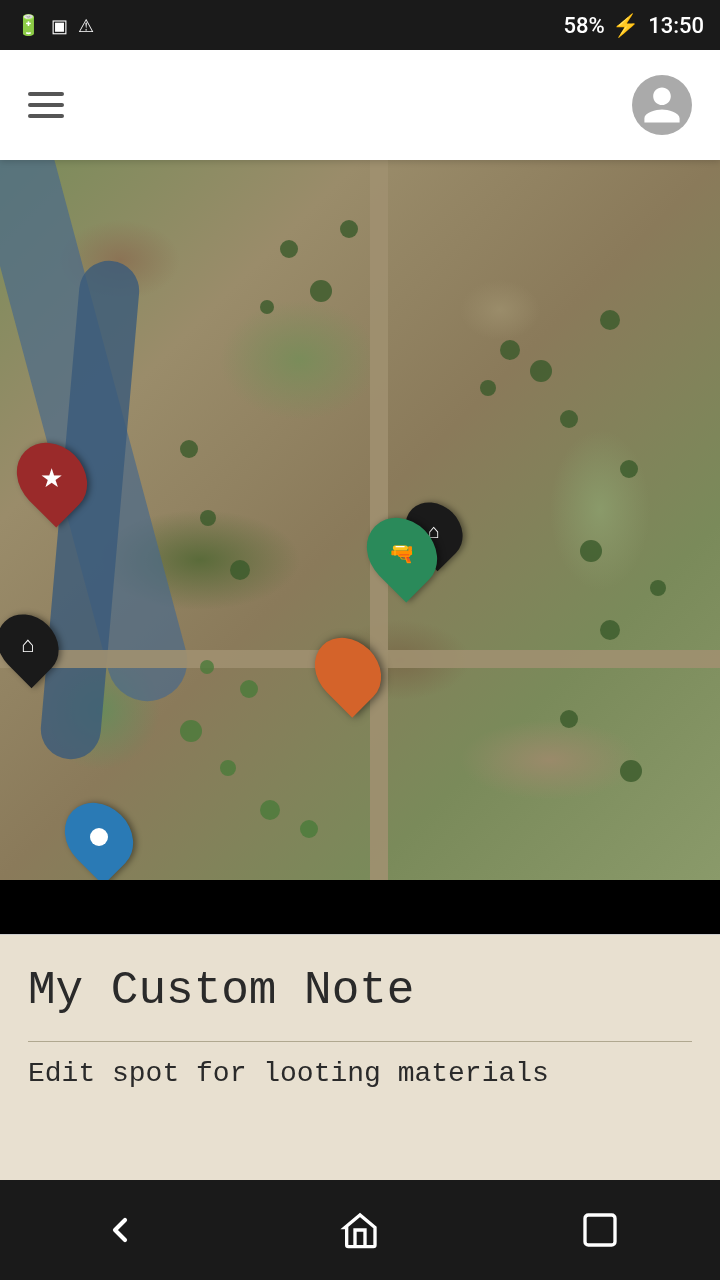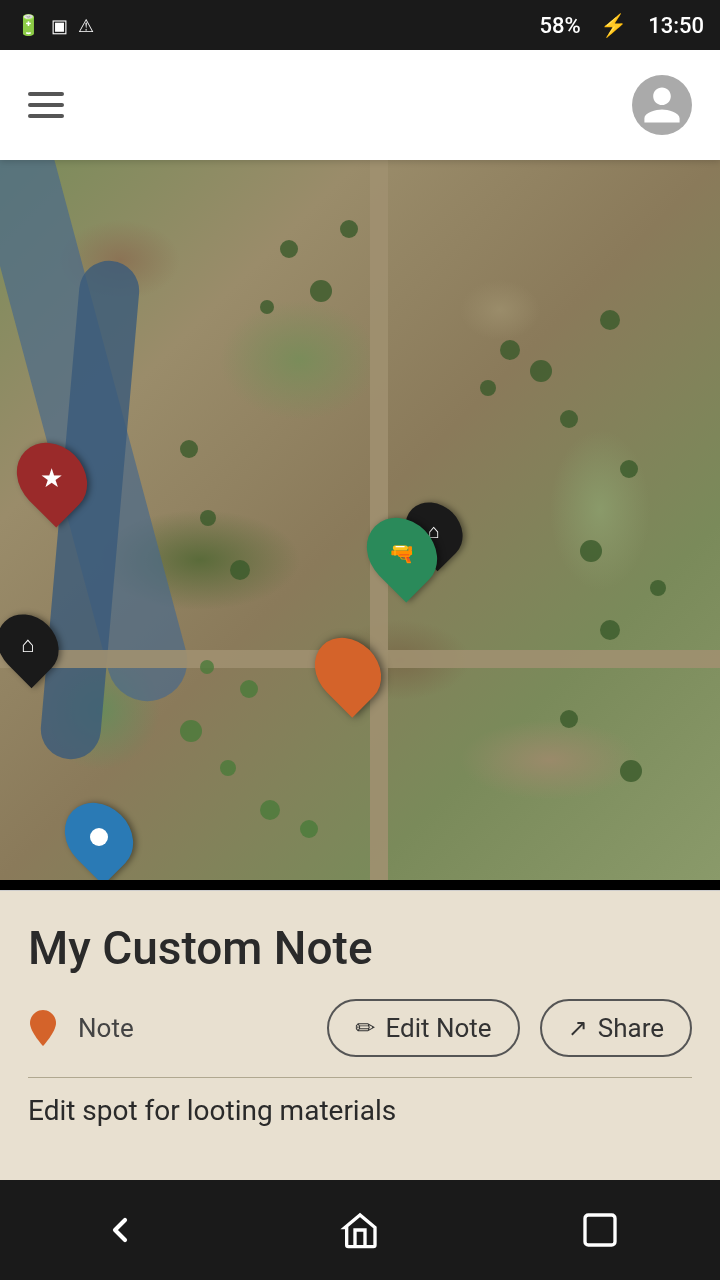--- a/index.html
+++ b/index.html
@@ -27,21 +27,21 @@
       font-size: 22px;
     }
     .status-left {
       display: flex;
       align-items: center;
       gap: 10px;
     }
     .status-right {
       display: flex;
       align-items: center;
-      gap: 20px;
+      gap: 8px;
       font-weight: 500;
     }
 
     
     #app-bar {
       position: absolute;
       top: 50px; left: 0; right: 0;
       height: 110px;
       background: #fff;
       display: flex;
@@ -172,24 +172,25 @@
     .marker-red {
       top: 280px;
       left: 20px;
     }
 
     
     #bottom-panel {
       position: absolute;
       bottom: 100px;
       left: 0; right: 0;
-      height: 290px;
+      height: 246px;
       background: #e8e0d0;
       padding: 30px 28px 0 28px;
       border-top: 1px solid #ccc;
+      font-family: Liberation Mono, monospace;
     }
     .note-title {
       font-size: 46px;
       font-weight: 500;
       color: #2a2a2a;
       margin-bottom: 24px;
     }
     .note-meta-row {
       display: flex;
       align-items: center;
@@ -349,35 +350,20 @@
       <div style="width:62px;height:74px;border-radius:50% 50% 50% 0;transform:rotate(-45deg);background:#2a7ab5;display:flex;align-items:center;justify-content:center;box-shadow:2px 2px 6px rgba(0,0,0,0.4);">
         <span style="transform:rotate(45deg);display:block;width:18px;height:18px;border-radius:50%;background:#fff;"></span>
       </div>
     </div>
 
   </div>
 </div>
 
 <div id="bottom-panel">
   <div class="note-title">My Custom Note</div>
-  <div class="note-meta-row">
-
-    <svg width="30" height="40" viewBox="0 0 30 40">
-      <path d="M15 2 C8 2 2 8 2 15 C2 24 15 38 15 38 C15 38 28 24 28 15 C28 8 22 2 15 2 Z" fill="#d4632a"></path>
-    </svg>
-    <span class="note-type-label">Note</span>
-    <button class="btn-outline">
-      <span class="btn-icon">✏</span>
-      <span>Edit Note</span>
-    </button>
-    <button class="btn-outline">
-      <span class="btn-icon">↗</span>
-      <span>Share</span>
-    </button>
-  </div>
   <div class="divider"></div>
   <div class="note-text">Edit spot for looting materials</div>
 </div>
 
 <div id="nav-bar">
   <div class="nav-btn">
     <svg viewBox="0 0 24 24">
       <polyline points="15,18 9,12 15,6" stroke="#fff" stroke-width="2.5" fill="none" stroke-linecap="round" stroke-linejoin="round"></polyline>
     </svg>
   </div>

